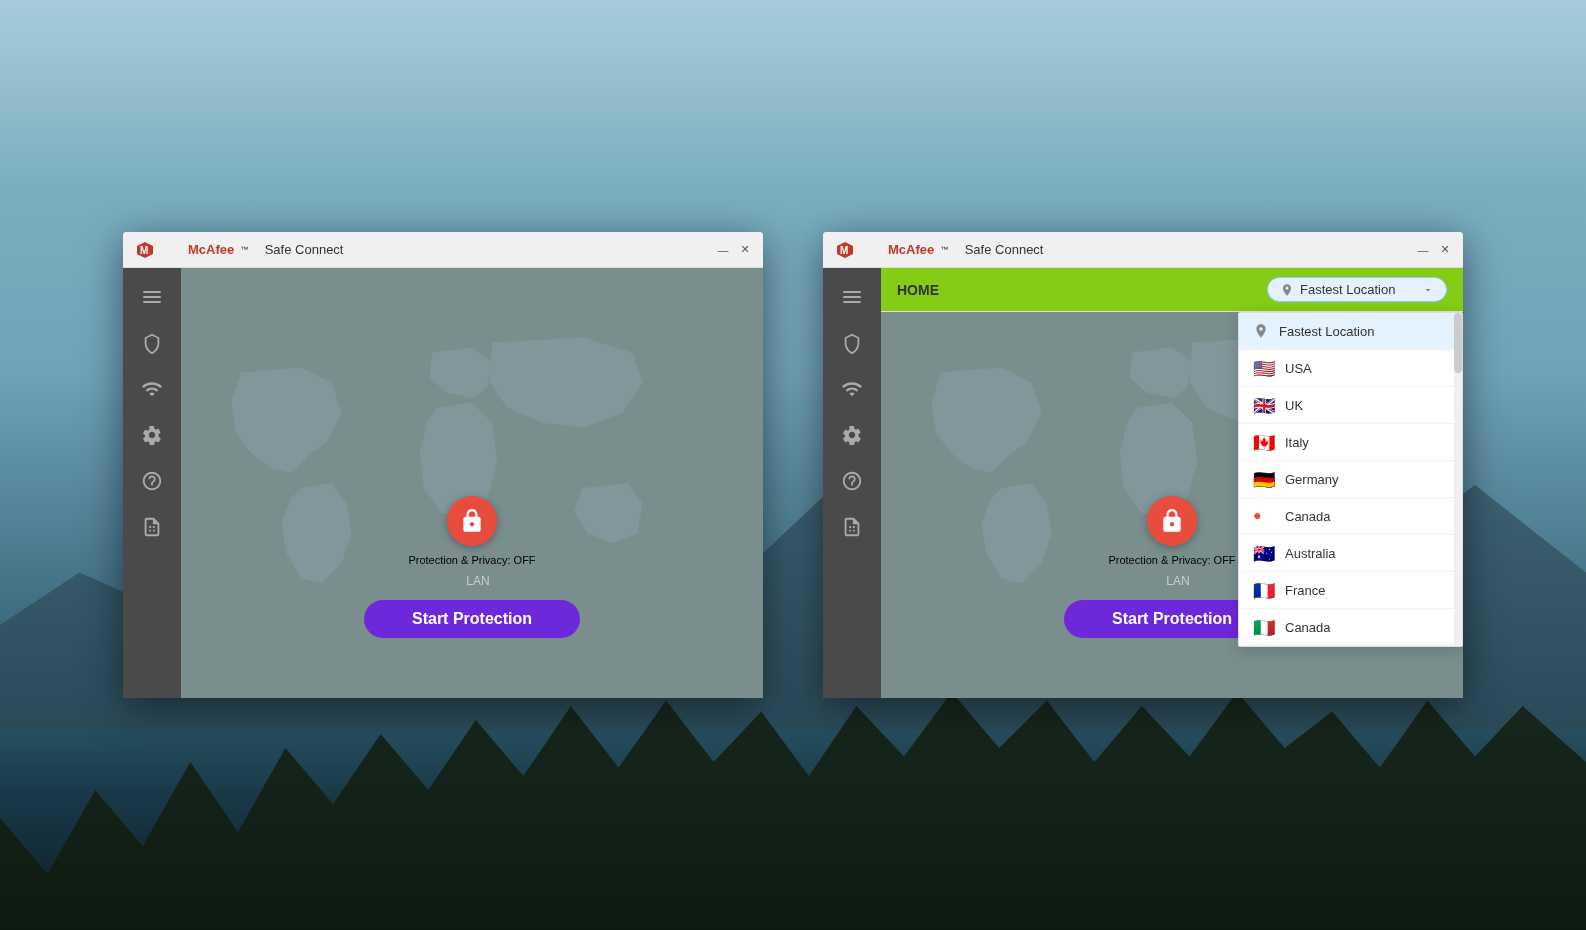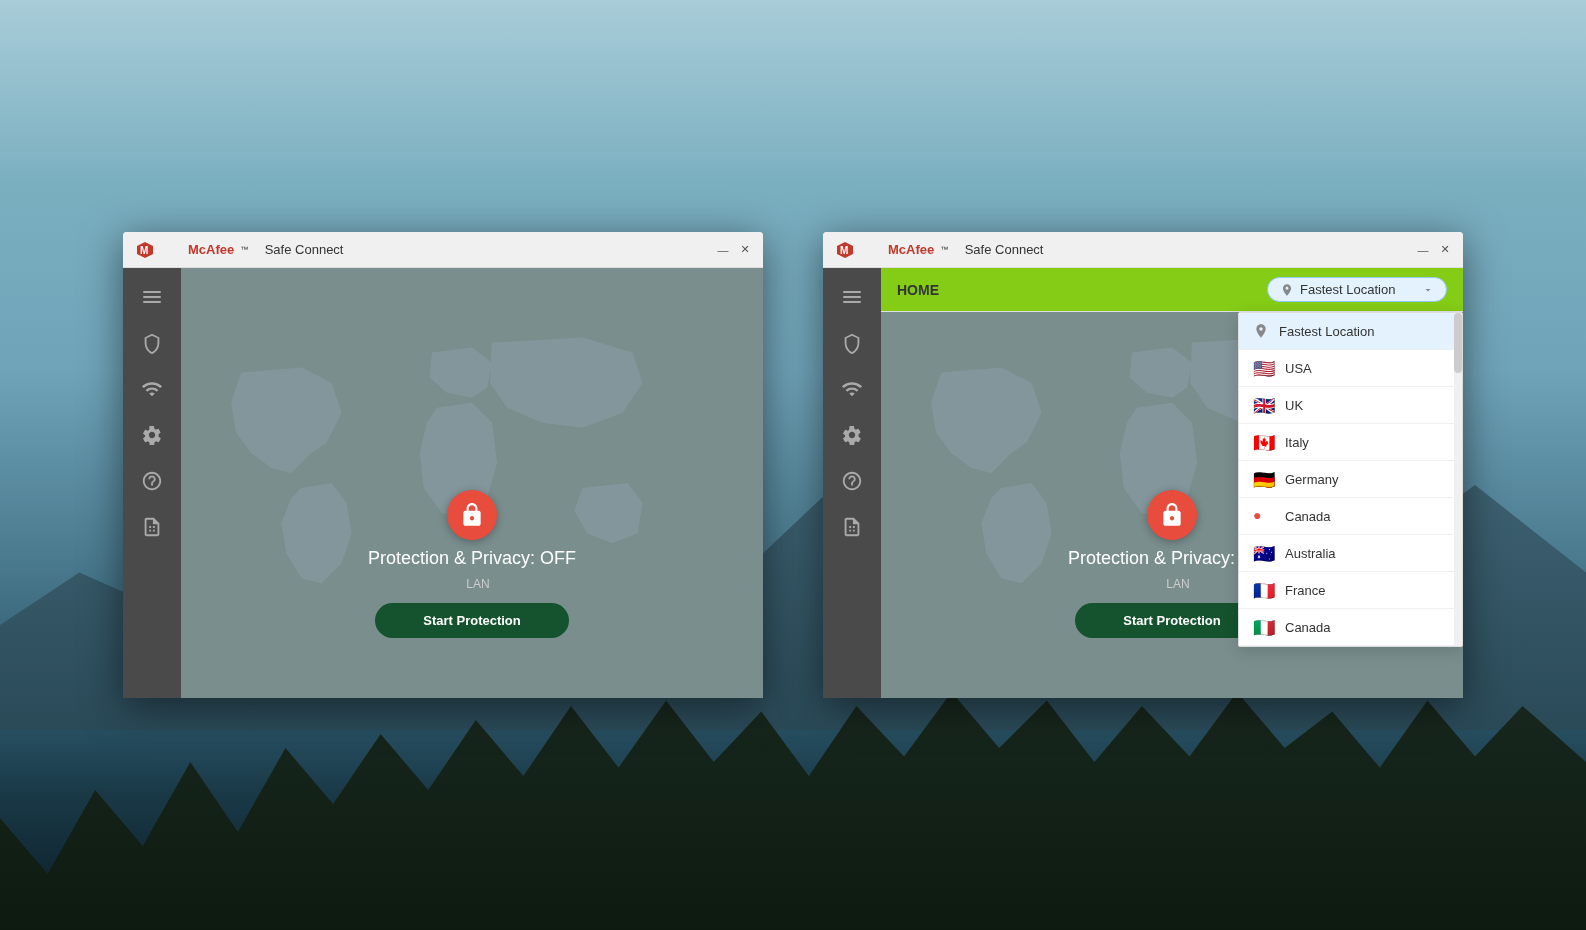--- a/index.html
+++ b/index.html
@@ -218,40 +218,40 @@
       height: 50px;
       background: #e74c3c;
       border-radius: 50%;
       display: flex;
       align-items: center;
       justify-content: center;
       box-shadow: 0 2px 8px rgba(0,0,0,0.3);
     }
 
     .protection-text {
-      font-size: 18px;
-      color: #ffffff;
+      font-size: 11px;
+      color: #000000;
       text-align: center;
       font-weight: 500;
     }
 
     .lan-text {
       font-size: 12px;
       color: #ccc;
       text-align: center;
       margin-left: 12px;
     }
 
     .start-btn {
-      background: #14532d;
+      background: #6d28d9;
       color: #fff;
       border: none;
       border-radius: 24px;
       padding: 10px 48px;
-      font-size: 13px;
+      font-size: 16px;
       font-weight: 600;
       cursor: pointer;
       margin-top: 4px;
     }
 
     
     .dropdown-menu {
       position: absolute;
       top: 44px;
       right: 0;

